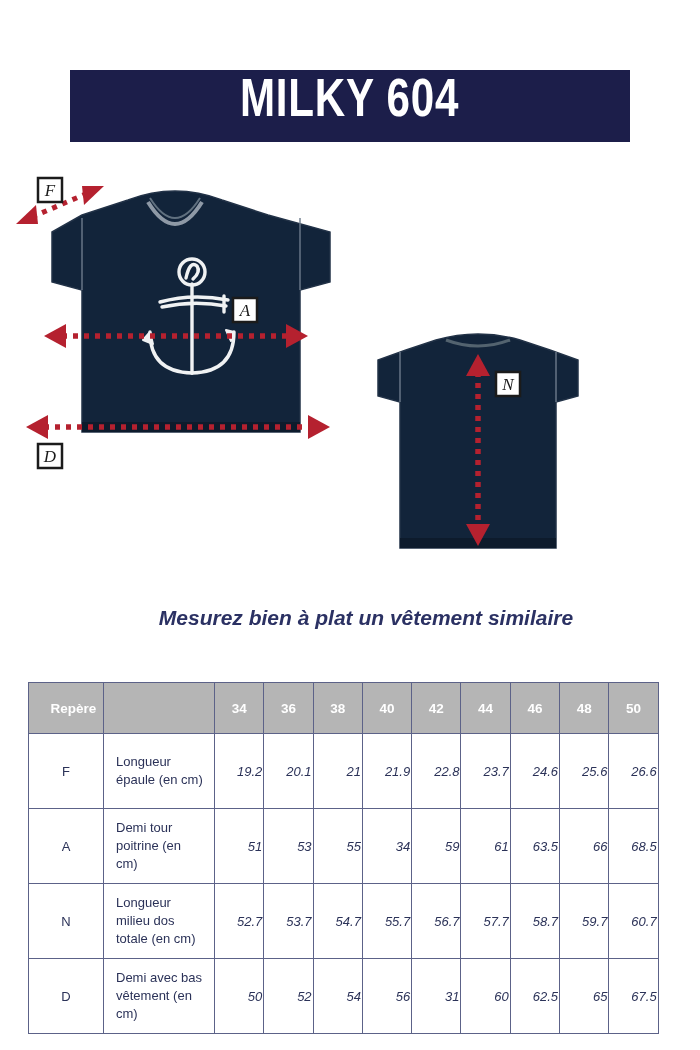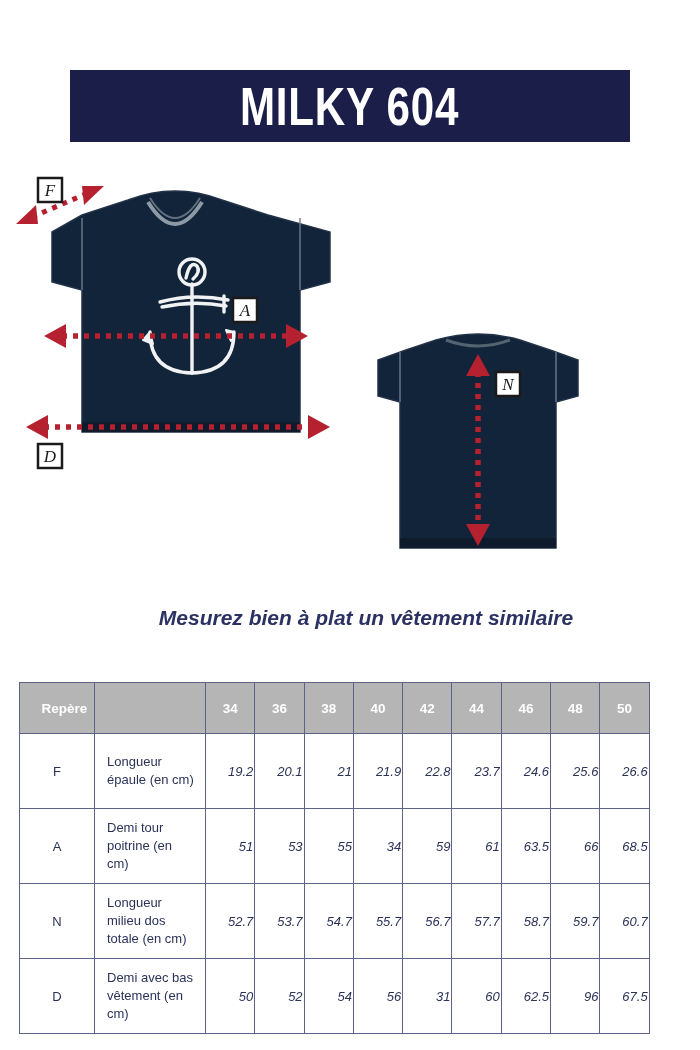--- a/index.html
+++ b/index.html
@@ -17,21 +17,21 @@
 
   
   .banner {
     position: absolute;
     left: 70px;
     top: 70px;
     width: 560px;
     height: 72px;
     background: #1c1e4a;
     display: flex;
-    align-items: center;
+    align-items: flex-start;
     justify-content: center;
   }
   .banner-title {
     color: #ffffff;
     font-family: "Liberation Sans Narrow", "Liberation Sans", sans-serif;
     font-weight: bold;
     font-size: 54px;
     letter-spacing: 1px;
     line-height: 1;
     transform: scaleX(0.78);
@@ -67,21 +67,21 @@
     margin-left: 16px;
   }
   .instructions .line {
     display: block;
     white-space: nowrap;
   }
 
   
   .size-table-wrap {
     position: absolute;
-    left: 19px;
+    left: 28px;
     top: 682px;
     width: 630px;
   }
   table.size-table {
     border-collapse: collapse;
     width: 630px;
     table-layout: fixed;
   }
   table.size-table th,
   table.size-table td {
@@ -324,18 +324,18 @@
       <tr>
         <td class="cell-mark">D</td>
         <td class="cell-desc">Demi avec bas vêtement (en cm)</td>
         <td class="cell-val">50</td>
         <td class="cell-val">52</td>
         <td class="cell-val">54</td>
         <td class="cell-val">56</td>
         <td class="cell-val">31</td>
         <td class="cell-val">60</td>
         <td class="cell-val">62.5</td>
-        <td class="cell-val">96</td>
+        <td class="cell-val">65</td>
         <td class="cell-val">67.5</td>
       </tr>
     </tbody>
   </table>
 </div>
 
 </body></html>

